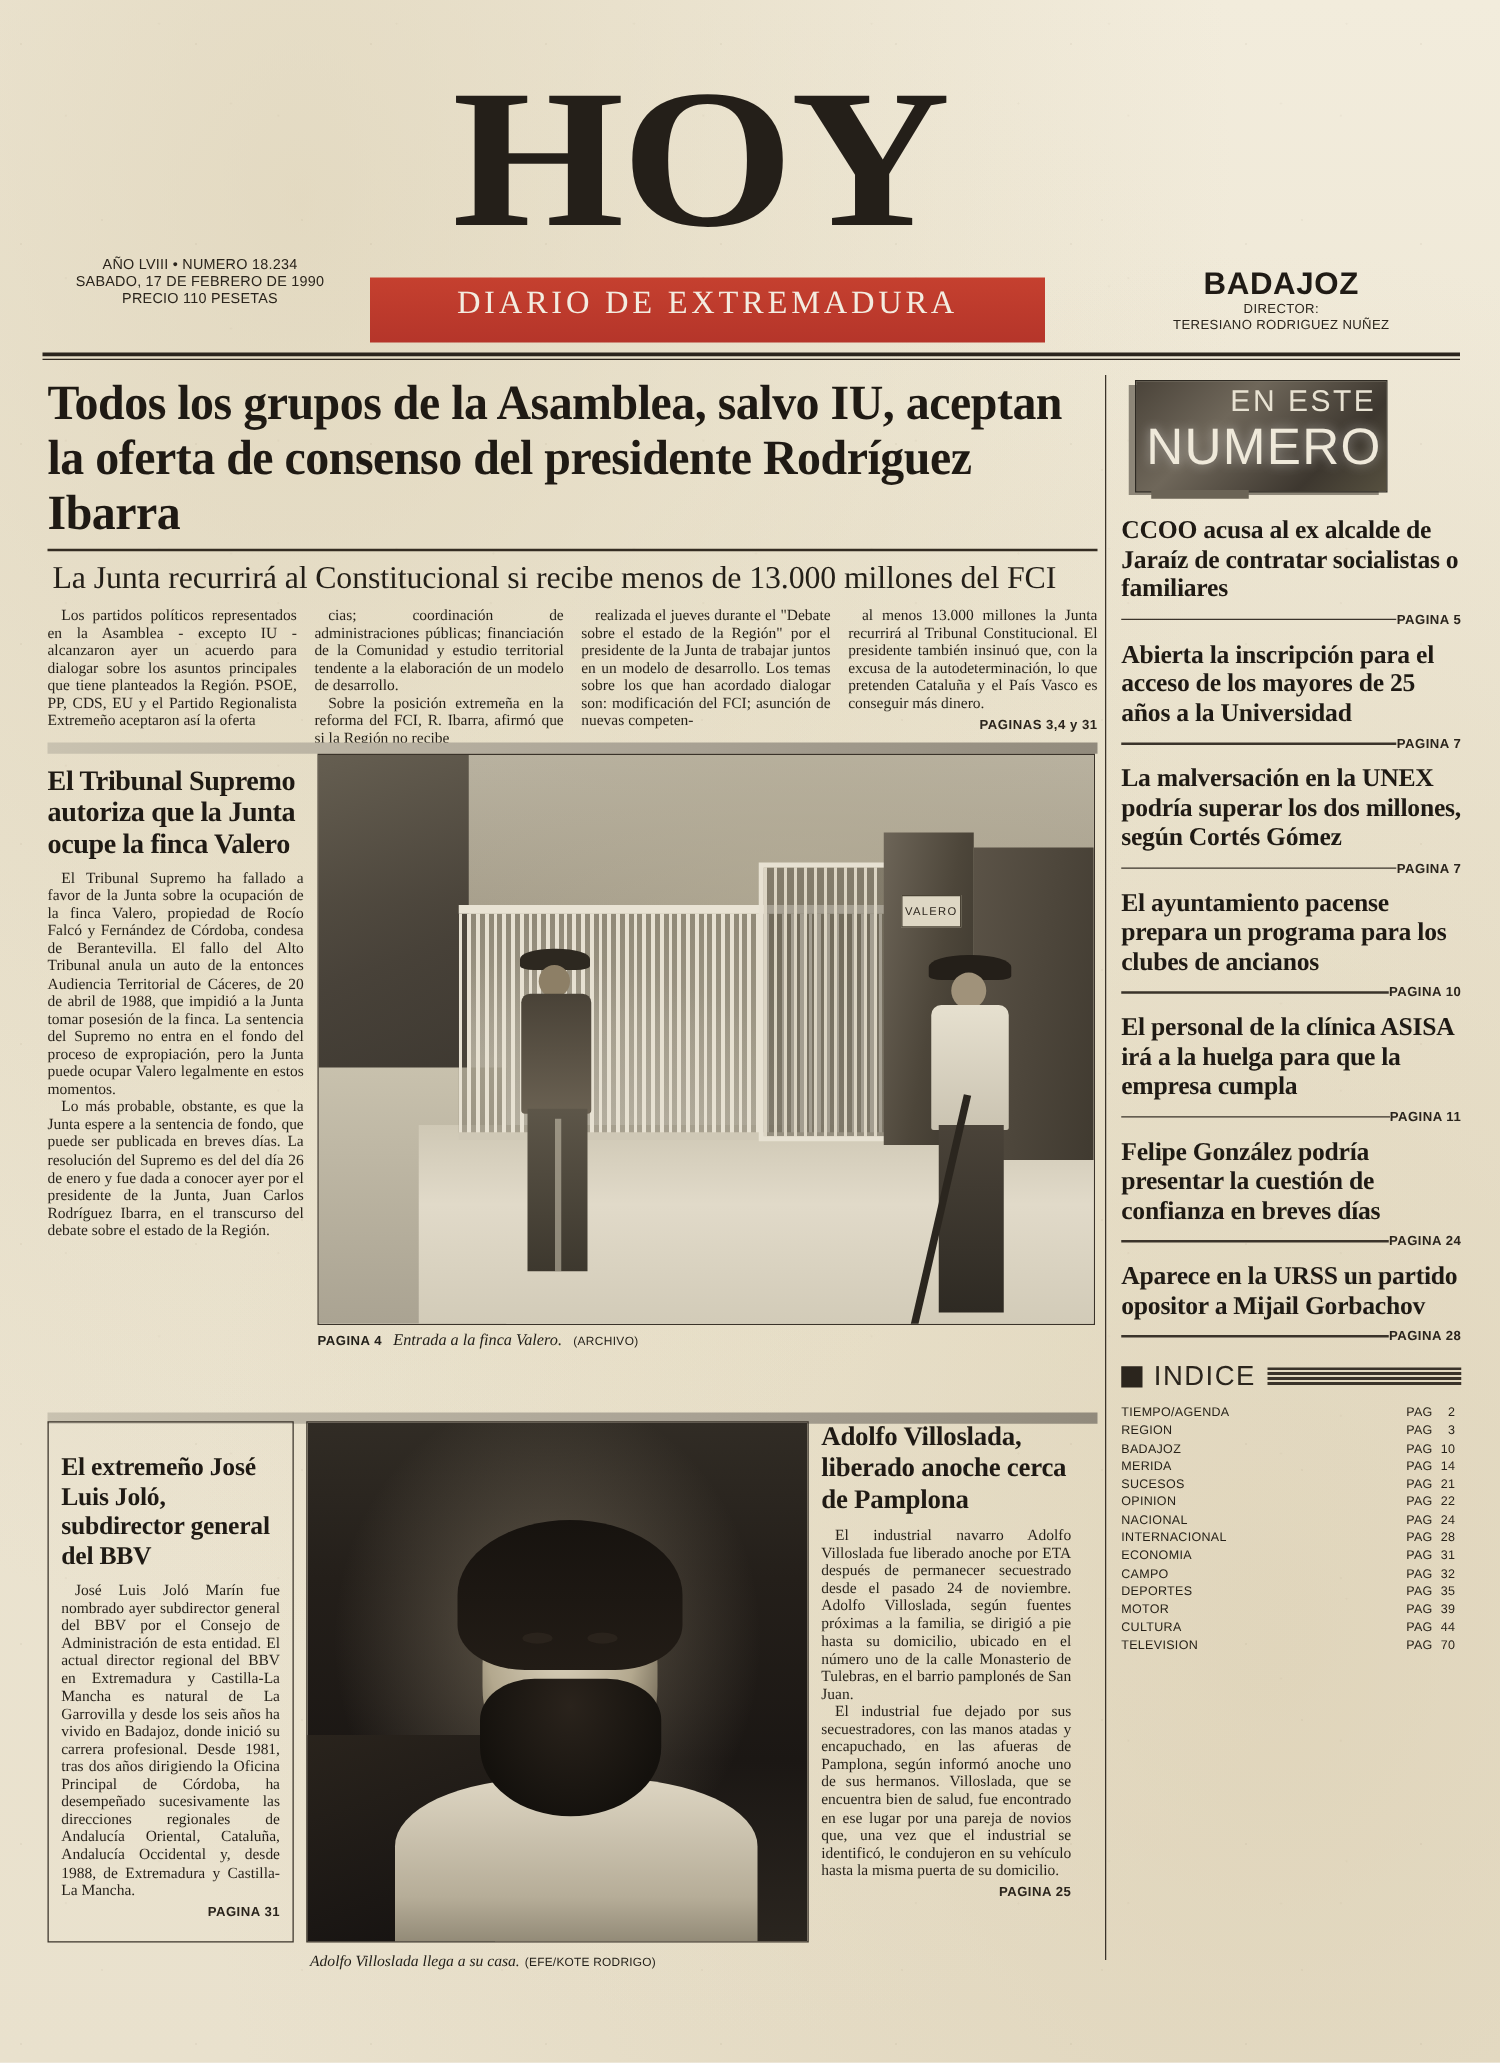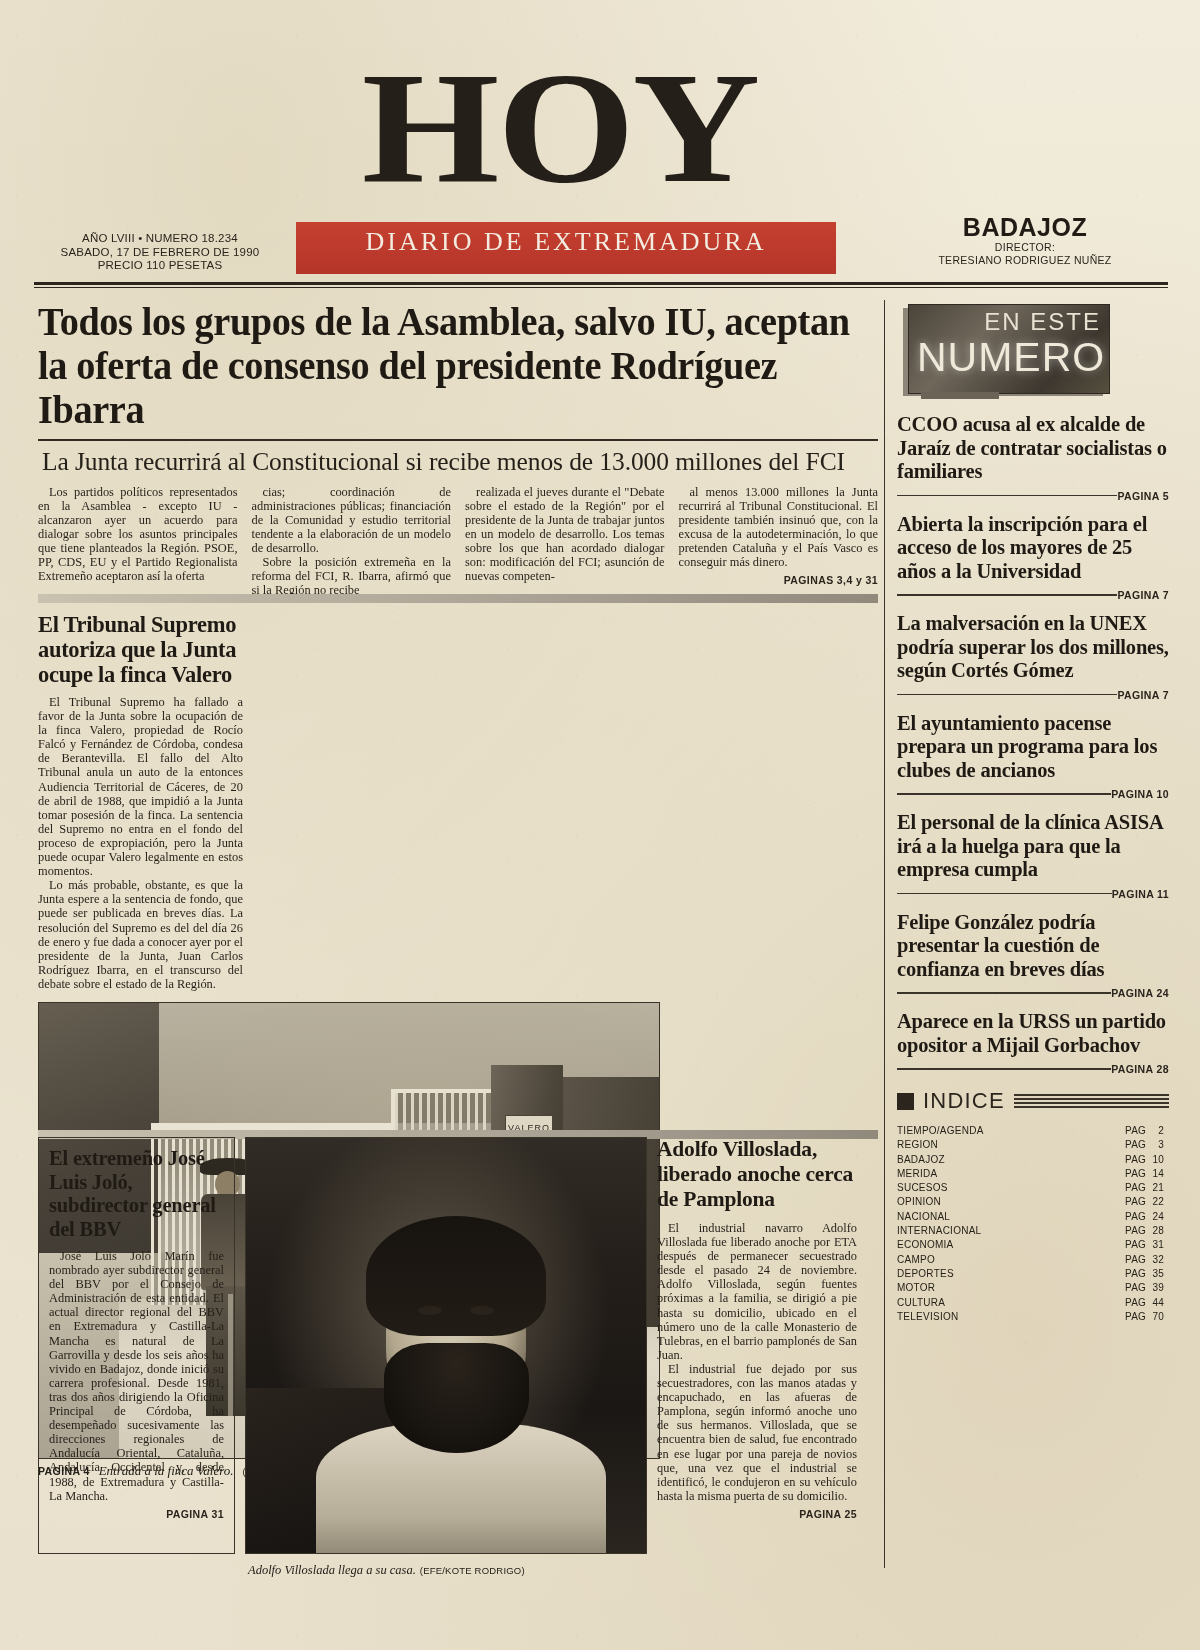--- a/index.html
+++ b/index.html
@@ -46,21 +46,21 @@
   .redbar{
     position:absolute;left:296px;top:222px;width:540px;height:52px;
     background:linear-gradient(180deg,#c5402f,#b5352a);
   }
   .redbar .subtitle{
     color:#f3ece0;font-family:"Liberation Serif",serif;
     font-size:26px;letter-spacing:3px;text-align:center;
     line-height:40px;white-space:nowrap;
   }
   .issue-info{
-    position:absolute;left:30px;top:232px;width:260px;
+    position:absolute;left:30px;top:206px;width:260px;
     font-family:"Liberation Sans",sans-serif;
     font-size:11.5px;line-height:13.5px;text-align:center;color:#2a241c;
     letter-spacing:.2px;
   }
   .badajoz-block{
     position:absolute;left:880px;top:214px;width:290px;text-align:center;
   }
   .badajoz-block .city{
     font-family:"Liberation Sans",sans-serif;font-weight:bold;
     font-size:25px;letter-spacing:.5px;color:#201b15;line-height:27px;
@@ -94,21 +94,21 @@
   }
   .bodytext p{margin:0;text-indent:11px;}
   .pagref{
     font-family:"Liberation Sans",sans-serif;font-size:10.5px;font-weight:bold;
     text-align:right;letter-spacing:.4px;color:#2a241c;margin-top:5px;
   }
 
   
   .greybar{height:9px;background:linear-gradient(90deg,#c9c2b0,#a9a294 60%,#918a7c);margin:8px 0 0;}
   .story2{position:absolute;left:38px;top:586px;width:840px;}
-  .story2-inner{display:flex;gap:11px;flex-direction:column;}
+  .story2-inner{display:flex;gap:11px;}
   .story2 .left{width:205px;}
   .s2-head{
     font-family:"Liberation Serif",serif;font-weight:bold;font-size:22.5px;
     line-height:25px;color:#1f1a14;margin:9px 0 8px;letter-spacing:-.3px;
   }
   .photo-frame{
     width:620px;border:1px solid #3a332a;position:relative;overflow:hidden;height:455px;
     background:#8d8madd;
   }
   .photo-valero{
@@ -175,21 +175,21 @@
   }
   .photo-cap .pg{
     font-family:"Liberation Sans",sans-serif;font-size:10.5px;font-weight:bold;letter-spacing:.4px;
   }
   .photo-cap .txt{font-family:"Liberation Serif",serif;font-style:italic;font-size:13px;}
   .photo-cap .src{font-family:"Liberation Sans",sans-serif;font-size:9.5px;letter-spacing:.3px;}
 
   
   .bottom{position:absolute;left:38px;top:1137px;width:840px;display:flex;gap:10px;}
   .boxed{
-    width:197px;border:1.4px solid #3a332a;padding:9px 10px 8px;box-sizing:border-box;
+    width:197px;border:1.4px solid #3a332a;padding:25px 10px 8px;box-sizing:border-box;
   }
   .b-head{
     font-family:"Liberation Serif",serif;font-weight:bold;font-size:20.5px;line-height:23.5px;
     color:#1f1a14;margin:0 0 8px;letter-spacing:-.2px;
   }
   .photo-frame2{
     width:400px;height:415px;border:1px solid #3a332a;position:relative;overflow:hidden;
   }
   .photo-villoslada{
     position:absolute;inset:0;

